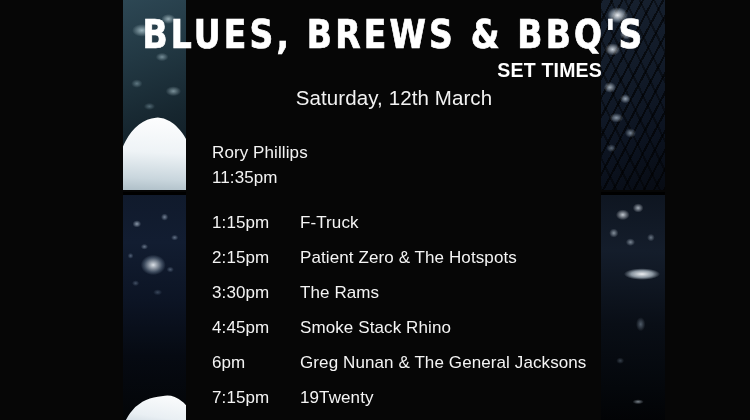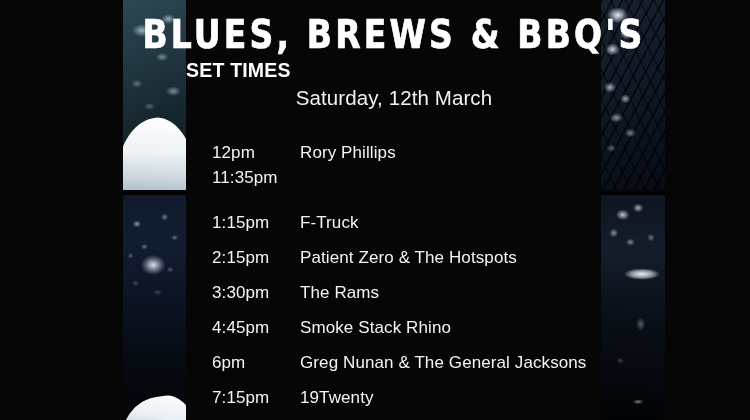--- a/index.html
+++ b/index.html
@@ -153,21 +153,21 @@
     transform-origin: center top;
     -webkit-text-stroke: 0.7px #ffffff;
   }
   .title-inner { display: inline-block; transform: scaleX(.94); }
 
   .subtitle {
     position: absolute;
     top: 59px;
     left: 0;
     width: 100%;
-    text-align: left;
+    text-align: right;
     color: #ffffff;
     font-size: 19.5px;
     font-weight: 700;
     letter-spacing: .2px;
   }
 
   .date {
     position: absolute;
     top: 86px;
     left: 0;
@@ -234,21 +234,20 @@
 
     <div class="title">
       <span class="title-inner">BLUES, BREWS &amp; BBQ'S</span>
     </div>
 
     <div class="subtitle">SET TIMES</div>
     <div class="date">Saturday, 12th March</div>
 
     <div class="lineup" id="lineup">
         <div class="lineup-row">
-          <div class="row-time">12pm</div>
           <div class="row-artist">Rory Phillips</div>
         </div>
         <div class="lineup-row">
           <div class="row-time">11:35pm</div>
         </div>
         <div class="lineup-row">
           <div class="row-time">1:15pm</div>
           <div class="row-artist">F-Truck</div>
         </div>
         <div class="lineup-row">

